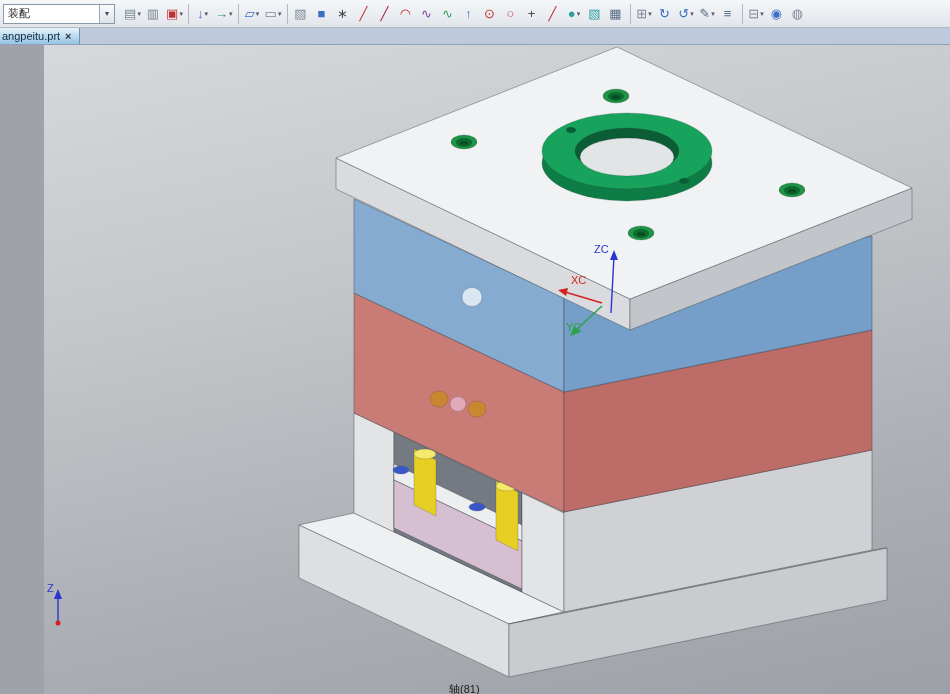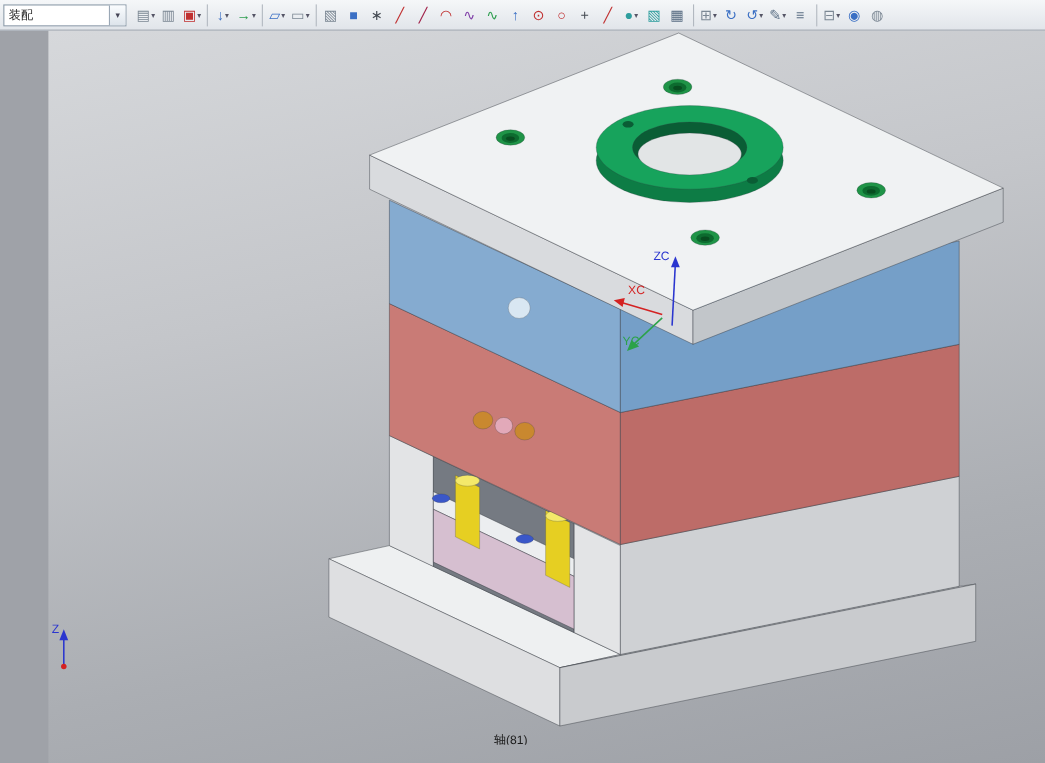--- a/index.html
+++ b/index.html
@@ -179,20 +179,26 @@
     <span class="tbtn">
         <span class="g c-blue">◉</span>
         <span class="dd"></span>
       </span>
     <span class="tbtn">
         <span class="g c-gray">◍</span>
         <span class="dd"></span>
       </span>
   </div>
 
+  <div class="tabbar">
+    <div class="tab">
+      <span>angpeitu.prt</span>
+      <span class="tab-close">×</span>
+    </div>
+  </div>
 
   <div class="viewport">
     <svg class="scene" width="950" height="649" viewBox="0 45 950 649" xmlns="http://www.w3.org/2000/svg">
 
       <defs>
         <g id="cap-screw">
           <ellipse class="thin" cx="0" cy="0" rx="13" ry="7" fill="#1f9447"></ellipse>
           <ellipse cx="0" cy="0.5" rx="8" ry="4.5" fill="#0d6b2f"></ellipse>
           <ellipse cx="0" cy="1" rx="4" ry="2" fill="#084d20"></ellipse>
         </g>

